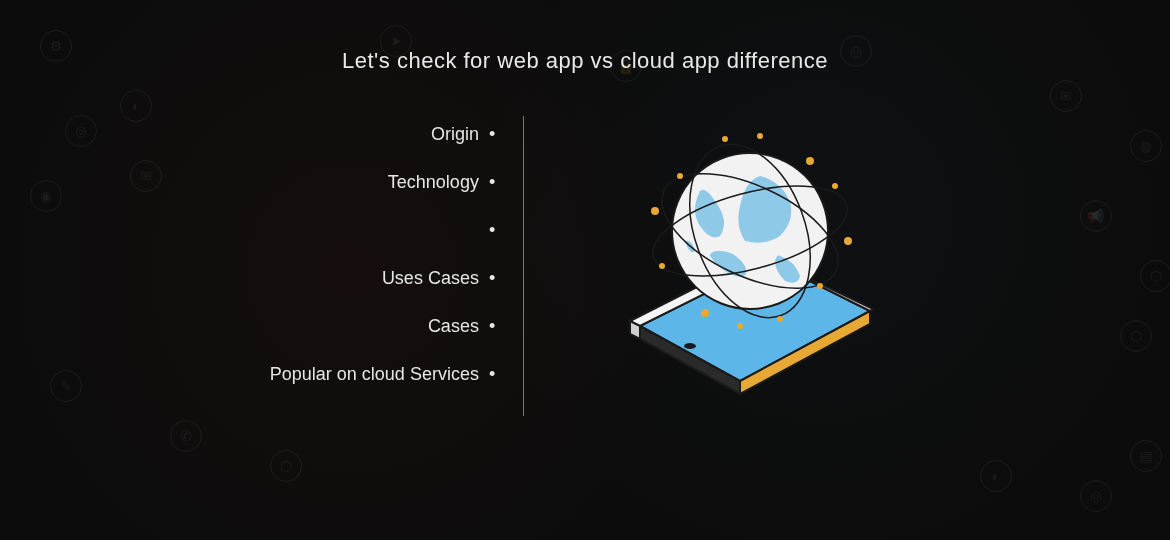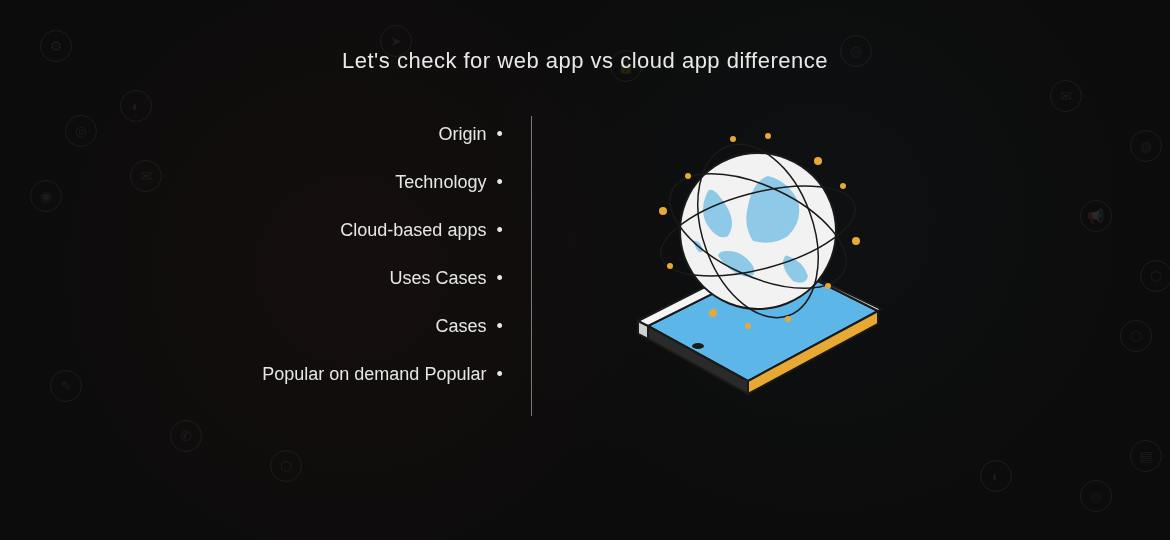--- a/index.html
+++ b/index.html
@@ -145,33 +145,32 @@
     <div class="list-col" id="list-col">
         <div class="list-item">
           <span>Origin</span>
           <span class="bullet">•</span>
         </div>
         <div class="list-item">
           <span>Technology</span>
           <span class="bullet">•</span>
         </div>
         <div class="list-item">
-          <span>Cloud-based apps</span>
           <span class="bullet">•</span>
         </div>
         <div class="list-item">
           <span>Uses Cases</span>
           <span class="bullet">•</span>
         </div>
         <div class="list-item">
           <span>Cases</span>
           <span class="bullet">•</span>
         </div>
         <div class="list-item">
-          <span>Popular on demand Popular</span>
+          <span>Popular on cloud Services</span>
           <span class="bullet">•</span>
         </div>
       </div>
     <div class="illus-col">
       <div class="illus">
         <svg viewBox="0 0 300 280" width="300" height="280">
 
           <g transform="translate(40,145)">
             <polygon points="0,55 130,-10 230,40 100,110" fill="#5db6e8" stroke="#1a1a1a" stroke-width="2"></polygon>
             <polygon points="0,55 0,68 100,123 100,110" fill="#2a2a2a" stroke="#1a1a1a" stroke-width="2"></polygon>

